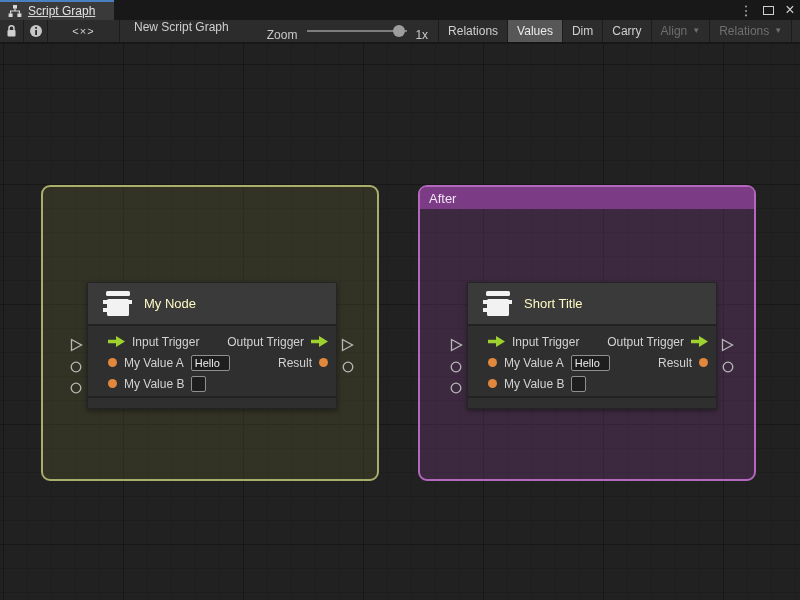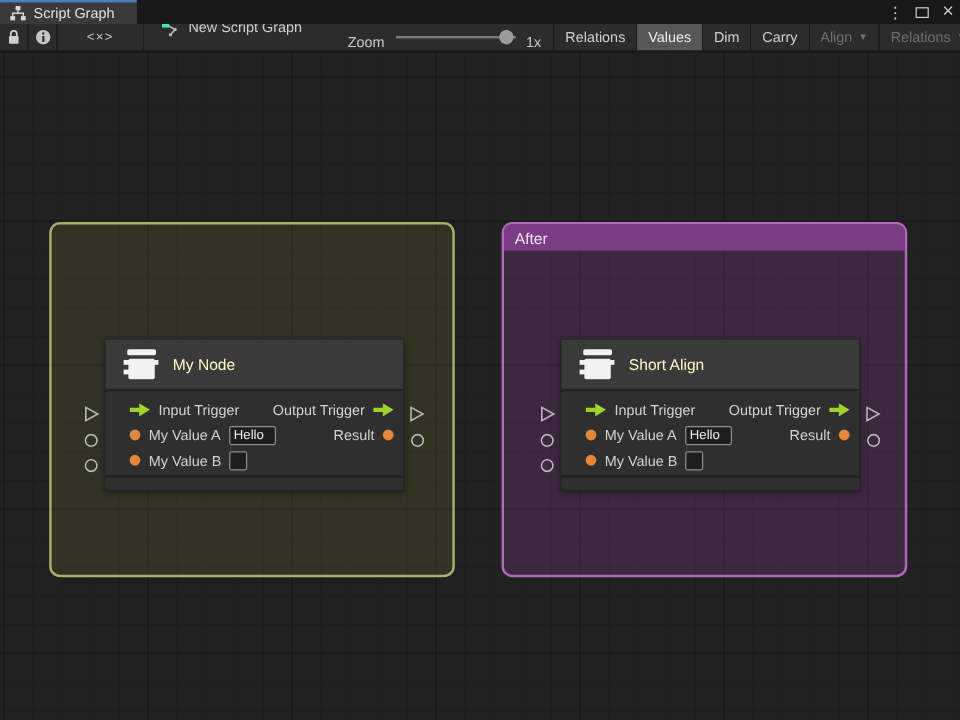--- a/index.html
+++ b/index.html
@@ -4,40 +4,40 @@
 <style>
   * { margin:0; padding:0; box-sizing:border-box; }
   html,body { width:800px; height:600px; overflow:hidden; }
   body {
     font-family:"Liberation Sans", sans-serif;
     background:#181818; color:#d6d6d6;
     position:relative; font-size:12px;
   }
 
   
-  .titlebar { height:20px; background:#181818; display:flex; align-items:stretch; position:relative; }
+  .titlebar { height:20px; background:#181818; display:flex; align-items:stretch; position:relative;text-decoration:underline; }
   .tab {
     width:114px; background:#3a3a3a; border-top:2px solid var(--accent-blue,#4a7fc1);
     display:flex; align-items:center; gap:6px; padding-left:8px; cursor:default;
   }
   .tab-label { font-size:12px; color:#e2e2e2; white-space:nowrap; }
   .win-controls { position:absolute; right:2px; top:0; height:20px; display:flex; align-items:center; gap:6px; }
   .win-btn { width:16px; height:16px; display:flex; align-items:center; justify-content:center; color:#cfcfcf; font-size:14px; cursor:pointer; }
   .maximize-box { width:11px; height:9px; border:1.6px solid #cfcfcf; }
   .kebab { font-size:13px; letter-spacing:0; }
   .close-x { font-size:16px; line-height:10px; }
 
   
   .toolbar {
     height:23px; background:#2c2c2c; border-bottom:1px solid #161616;
     display:flex; align-items:stretch; font-size:12px; color:#cfcfcf; overflow:hidden;
   }
   .tb-seg { display:flex; align-items:center; justify-content:center; border-right:1px solid #1c1c1c; flex:none; cursor:pointer; }
   .seg-lock { width:24px; } .seg-info { width:24px; } .seg-code { width:72px; color:#cfcfcf; font-size:11px; letter-spacing:1px; }
-  .seg-newgraph { padding:0 10px 16px 14px; gap:7px; border-right:none; cursor:default; }
+  .seg-newgraph { padding:0 10px 16px 14px; gap:7px; border-right:none; cursor:default;flex-direction:column; }
   .zoom-area { display:flex; align-items:flex-end; flex:none; margin-left:28px; cursor:default; }
   .zoom-label { margin-right:10px; color:#c9c9c9; }
   .slider { position:relative; width:100px; height:23px; cursor:pointer; }
   .slider-track { position:absolute; left:0; right:0; top:11px; height:2px; background:#7d7d7d; }
   .slider-handle { position:absolute; right:2px; top:6px; width:12px; height:12px; border-radius:50%; background:#9d9d9d; }
   .zoom-value { margin-left:8px; margin-right:10px; color:#c9c9c9; }
   .tb-buttons { display:flex; align-items:stretch; border-left:1px solid #1c1c1c; flex:none; }
   .tb-btn { display:flex; align-items:center; padding:0 9px; border-right:1px solid #1c1c1c; white-space:nowrap; cursor:pointer; gap:5px; }
   .tb-btn.active { background:#575757; color:#eaeaea; }
   .tb-btn.disabled { color:#6f6f6f; cursor:default; }
@@ -273,21 +273,21 @@
     </div>
     <div class="node" style="left:47px;">
       <div class="node-header">
         <span class="unit-icon">
           <span class="bar"></span>
             <span class="box"></span>
           <span class="nub-l1"></span>
             <span class="nub-l2"></span>
             <span class="nub-r"></span>
         </span>
-        <span class="node-title">Short Align</span>
+        <span class="node-title">Short Title</span>
       </div>
       <div class="node-body">
         <div class="port-row">
           <div class="port-side">
             <svg class="flow-arrow" viewBox="0 0 17 11">
                 <path d="M0 3.7 H8 V0 L17 5.5 L8 11 V7.3 H0 Z" fill="#9ed22f"></path>
               </svg>
             <span class="port-label">Input Trigger</span>
           </div>
           <div class="port-side">

